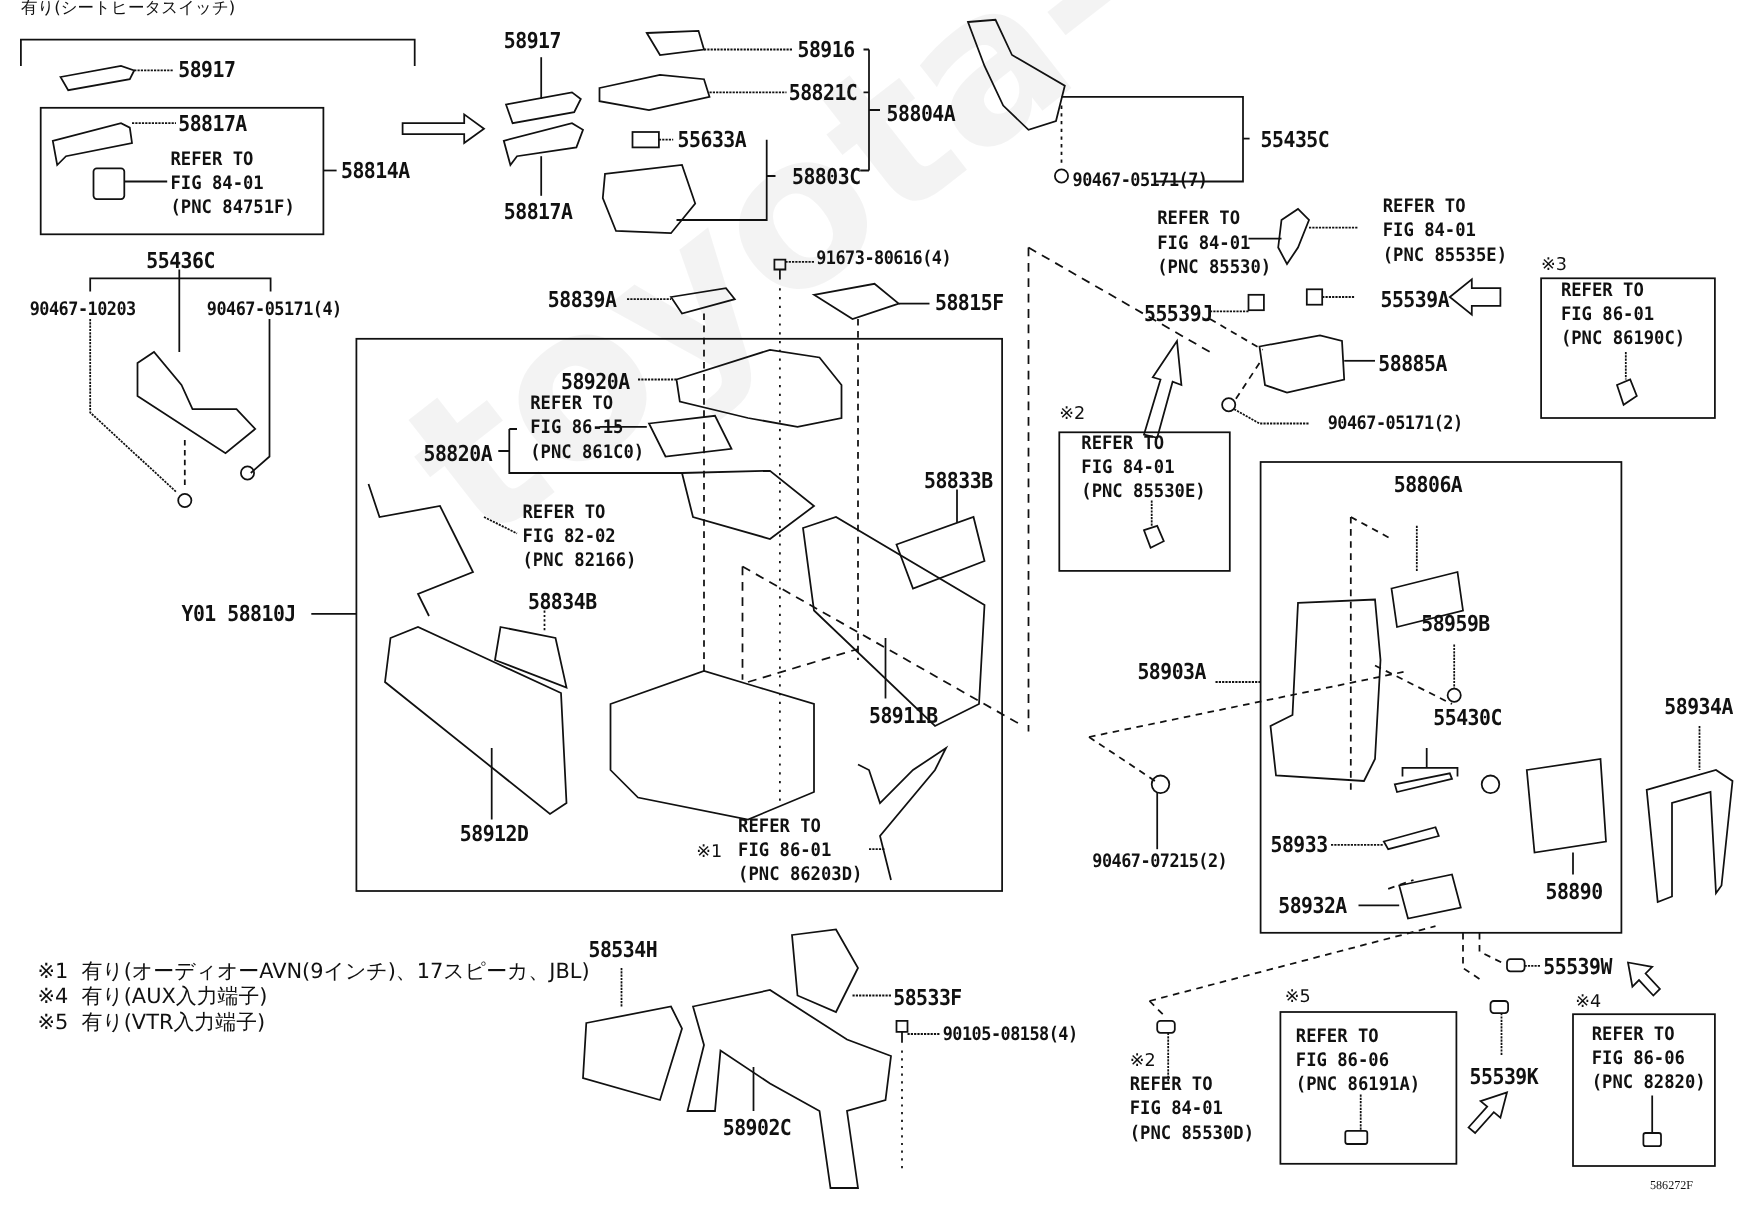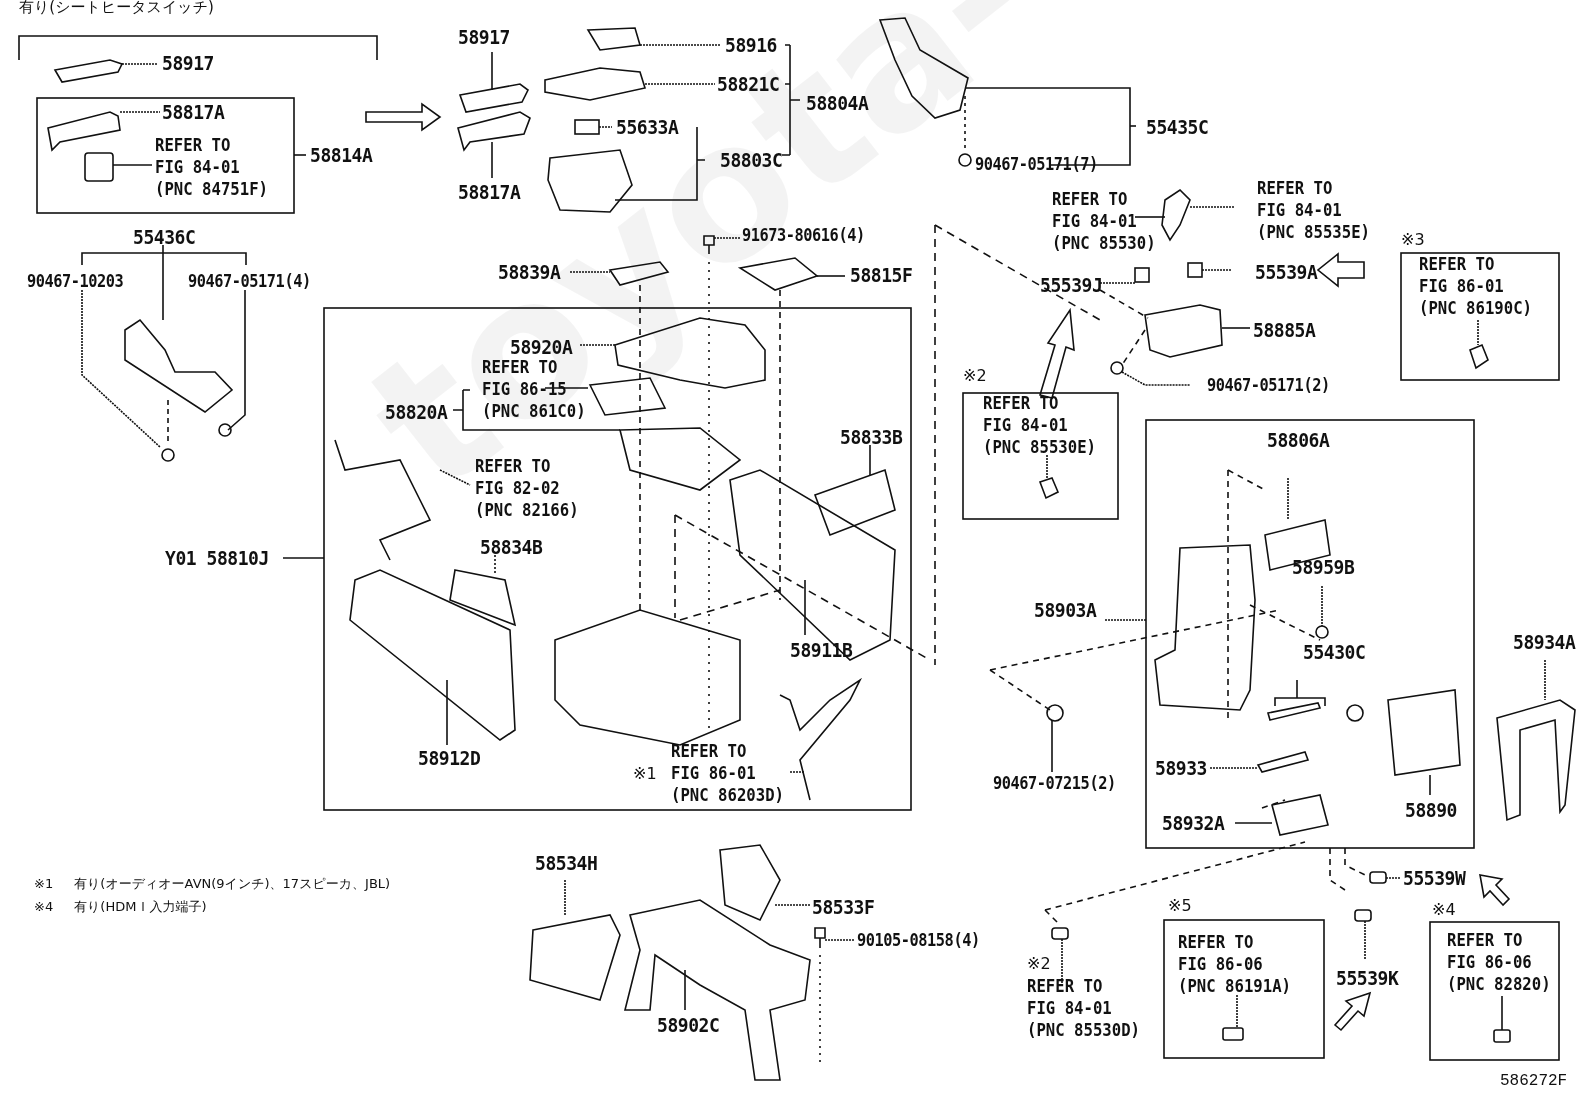--- a/index.html
+++ b/index.html
@@ -9,27 +9,27 @@
   svg#lines { position:absolute; left:0; top:0; width:1592px; height:1099px; }
   .lbl { position:absolute; font-size:20px; font-weight:bold; letter-spacing:-0.5px;
          white-space:nowrap; line-height:1; transform:scaleX(0.9); transform-origin:left top; }
   .lbl.sm { font-size:17px; font-weight:bold; }
   .ref { position:absolute; font-size:17px; font-weight:bold; line-height:22px;
          white-space:pre; transform:scaleX(0.92); transform-origin:left top; }
   .jp { position:absolute; font-family:"DejaVu Sans","Liberation Sans",sans-serif;
         font-size:15px; white-space:nowrap; line-height:1; }
   .note-mark { position:absolute; font-family:"DejaVu Sans","Liberation Sans",sans-serif;
                font-size:16px; line-height:1; }
-  .fig-id { position:absolute; font-family:Liberation Mono, monospace;
-            font-size:16px; line-height:1; }
+  .fig-id { position:absolute; font-family:Liberation Serif, serif;
+            font-size:11px; line-height:1; }
   .watermark { position:absolute; left:330px; top:360px; font-family:"DejaVu Sans",sans-serif;
                font-size:190px; font-weight:bold; color:#000; opacity:0.045;
                transform:rotate(-38deg); transform-origin:left top; white-space:nowrap; pointer-events:none; }
   .legend { position:absolute; left:34px; top:872px; }
-  .legend .row { font-family:"DejaVu Sans","Liberation Sans",sans-serif; font-size:13px;
+  .legend .row { font-family:"DejaVu Sans","Liberation Sans",sans-serif; font-size:19px;
                  height:23px; line-height:23px; white-space:nowrap; }
   .legend .mk { display:inline-block; width:40px; }
 </style>
 </head>
 <body>
 
 <div id="stage">
 
   <div class="watermark">toyota-camry.ru</div>
 
@@ -316,17 +316,18 @@
 
   <div class="note-mark" style="left:633px;top:766px;">※1</div>
   <div class="note-mark" style="left:963px;top:368px;">※2</div>
   <div class="note-mark" style="left:1027px;top:956px;">※2</div>
   <div class="note-mark" style="left:1401px;top:232px;">※3</div>
   <div class="note-mark" style="left:1432px;top:902px;">※4</div>
   <div class="note-mark" style="left:1168px;top:898px;">※5</div>
 
   <div class="legend">
     <div class="row"><span class="mk">※1</span><span>有り(オーディオーAVN(9インチ)、17スピーカ、JBL)</span></div>
-    <div class="row"><span class="mk">※4</span><span>有り(HDMＩ入力端子)</span></div>
+    <div class="row"><span class="mk">※4</span><span>有り(AUX入力端子)</span></div>
+    <div class="row"><span class="mk">※5</span><span>有り(VTR入力端子)</span></div>
   </div>
 
   <div class="fig-id" style="left:1500px;top:1073px;">586272F</div>
 </div>
 
 </body></html>

